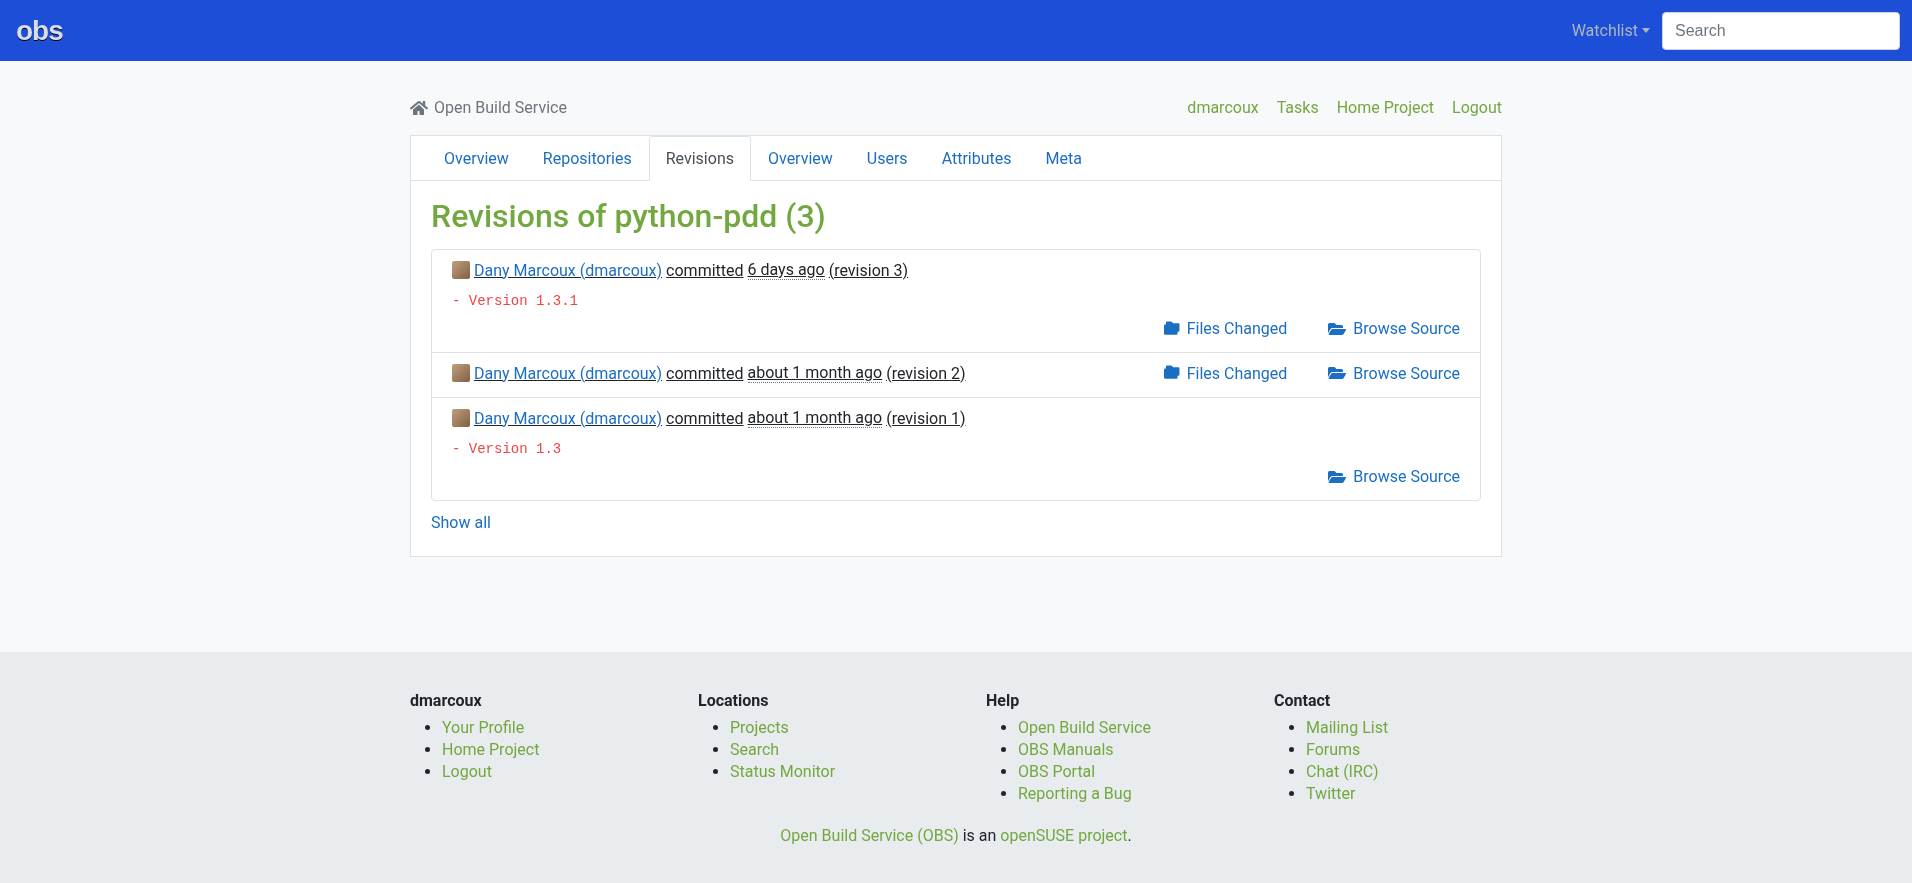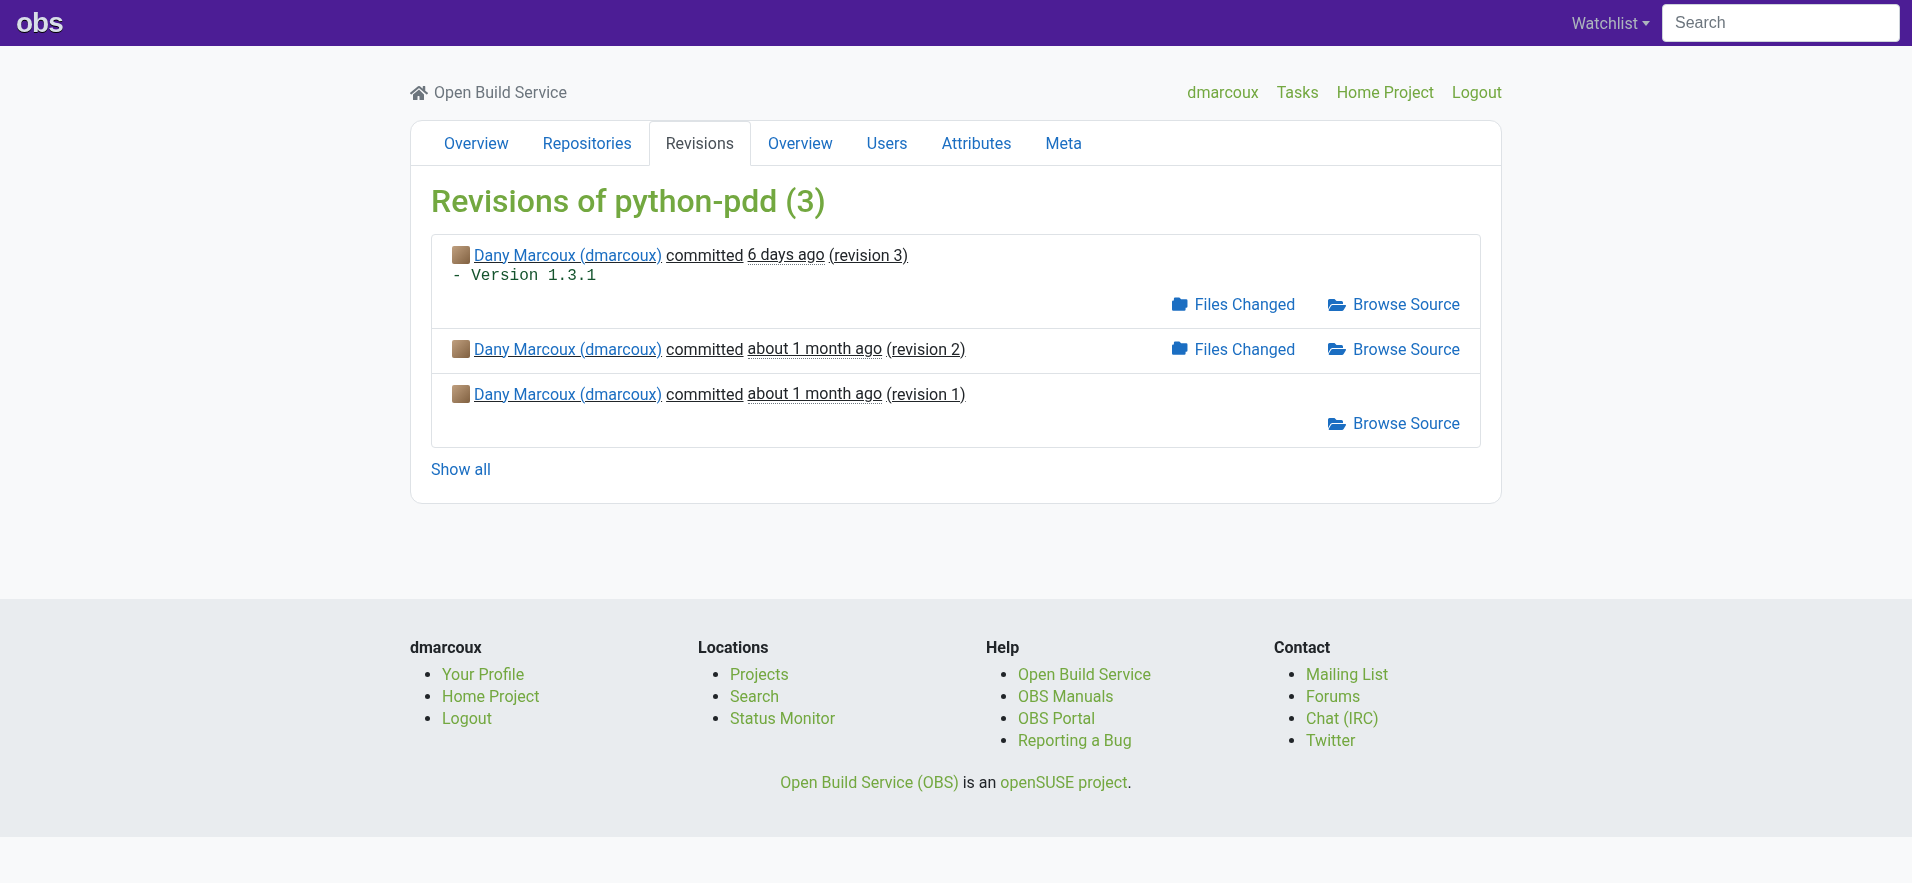--- a/index.html
+++ b/index.html
@@ -1,61 +1,61 @@
 <!DOCTYPE html>
 <html><head>
 <meta charset="utf-8">
 <style>
 * { margin: 0; padding: 0; box-sizing: border-box; }
 body { font-family: -apple-system, BlinkMacSystemFont, "Segoe UI", Roboto, "Helvetica Neue", Arial, sans-serif; font-size: 16px; color: #212529; background: #f8f9fa; }
 a { color: #1b6ec2; text-decoration: none; }
 
 
-.navbar { background: #4c1d95; color: #fff; display: flex; align-items: center; justify-content: space-between; padding: 0 12px; height: 46px; }
+.navbar { background: #1d4ed8; color: #fff; display: flex; align-items: center; justify-content: space-between; padding: 0 12px; height: 61px; }
 .navbar-left { display: flex; align-items: center; }
 .logo { font-weight: 700; font-size: 28px; letter-spacing: -1px; color: #d8dee9; font-family: Arial, sans-serif; margin-left: 4px; text-shadow: 0 1px 0 #000; }
 .navbar-right { display: flex; align-items: center; gap: 12px; }
 .watchlist { color: #adb5bd; cursor: pointer; display: flex; align-items: center; gap: 4px; text-align: center; }
 .caret-down { width: 0; height: 0; border-left: 4px solid transparent; border-right: 4px solid transparent; border-top: 5px solid #adb5bd; display: inline-block; }
 .search-input { width: 238px; height: 38px; border-radius: 4px; border: 1px solid #ced4da; padding: 6px 12px; font-size: 16px; background: #fff; color: #495057; }
 .search-input::placeholder { color: #6c757d; }
 
 
 .container { max-width: 1116px; margin: 0 auto; padding: 15px 12px; }
 
 
 .toprow { display: flex; justify-content: space-between; align-items: center; padding: 22px 0 18px 0; }
 .breadcrumb { display: flex; align-items: center; gap: 6px; color: #6c757d; }
 .breadcrumb-home { color: #6c757d; }
 .usernav { display: flex; gap: 18px; }
 .usernav a { color: #73a840; }
 
 
-.card { background: #fff; border: 1px solid #dee2e6; border-radius: 12px; }
+.card { background: #fff; border: 1px solid #dee2e6; border-radius: 0; }
 
 
 .tabs { display: flex; border-bottom: 1px solid #dee2e6; padding-left: 16px; }
 .tab { padding: 12px 16px; color: #1b6ec2; cursor: pointer; border: 1px solid transparent; border-top-left-radius: 4px; border-top-right-radius: 4px; margin-bottom: -1px; }
 .tab.active { color: #495057; background: #fff; border-color: #dee2e6 #dee2e6 #fff; }
 
 
 .card-body { padding: 16px 20px 24px 20px; }
 .page-title { color: #73a840; font-size: 32px; font-weight: 500; margin-bottom: 14px; }
 
 
 .rev-list { border: 1px solid #dee2e6; border-radius: 4px; }
 .rev-item { padding: 10px 20px 14px 20px; border-bottom: 1px solid #dee2e6; }
 .rev-item:last-child { border-bottom: none; }
 .rev-header { display: flex; align-items: center; gap: 4px; flex-wrap: wrap; text-decoration: underline; }
 .avatar { width: 18px; height: 18px; background: linear-gradient(135deg,#c0a080,#806040); border-radius: 2px; display: inline-block; }
 .author-link { color: #1b6ec2; }
 .muted { color: #212529; }
 .timestamp { border-bottom: 1px dotted #6c757d; }
-.commit-msg { font-family: SFMono-Regular, Menlo, Monaco, Consolas, "Liberation Mono", "Courier New", monospace; font-size: 16px; color: #14532d; margin-top: 2px; white-space: pre; }
-.rev-actions { display: flex; justify-content: flex-end; gap: 32px; margin-top: 10px; }
+.commit-msg { font-family: SFMono-Regular, Menlo, Monaco, Consolas, "Liberation Mono", "Courier New", monospace; font-size: 14px; color: #ef4444; margin-top: 13px; white-space: pre; }
+.rev-actions { display: flex; justify-content: flex-end; gap: 40px; margin-top: 10px; }
 .rev-actions.inline { margin-top: 0; }
 .rev-row-inline { display: flex; justify-content: space-between; align-items: center; gap: 12px; }
 .action-link { color: #1b6ec2; display: flex; align-items: center; gap: 6px; font-weight: 400; cursor: pointer; }
 .action-link svg { fill: #1b6ec2; }
 
 .show-all { margin-top: 12px; display: inline-block; color: #1b6ec2; }
 
 
 .footer { background: #e9ecef; margin-top: 80px; padding: 24px 0 30px 0; }
 .footer .container { display: block; }
@@ -173,20 +173,21 @@
         </div>
 
         <div class="rev-item">
           <div class="rev-header">
             <span class="avatar"></span>
             <a class="author-link">Dany Marcoux (dmarcoux)</a>
             <span class="muted">committed</span>
             <span class="timestamp">about 1 month ago</span>
             <span class="muted">(revision 1)</span>
           </div>
+          <div class="commit-msg">- Version 1.3</div>
           <div class="rev-actions">
             <a class="action-link">
               <svg width="20" height="16" viewBox="0 0 576 512">
                   <path d="M572.694 292.093L500.27 416.248A63.997 63.997 0 01445.989 448H45.025c-18.523 0-30.064-20.093-20.731-36.093l72.424-124.155A64 64 0 01152 256h400.964c18.523 0 30.064 20.093 20.73 36.093zM152 224h328v-48a48 48 0 00-48-48H272l-64-64H48A48 48 0 000 112v278.046l69.077-118.418C86.214 242.25 117.989 224 152 224z"></path>
                 </svg>
               <span>Browse Source</span>
             </a>
           </div>
         </div>
 

